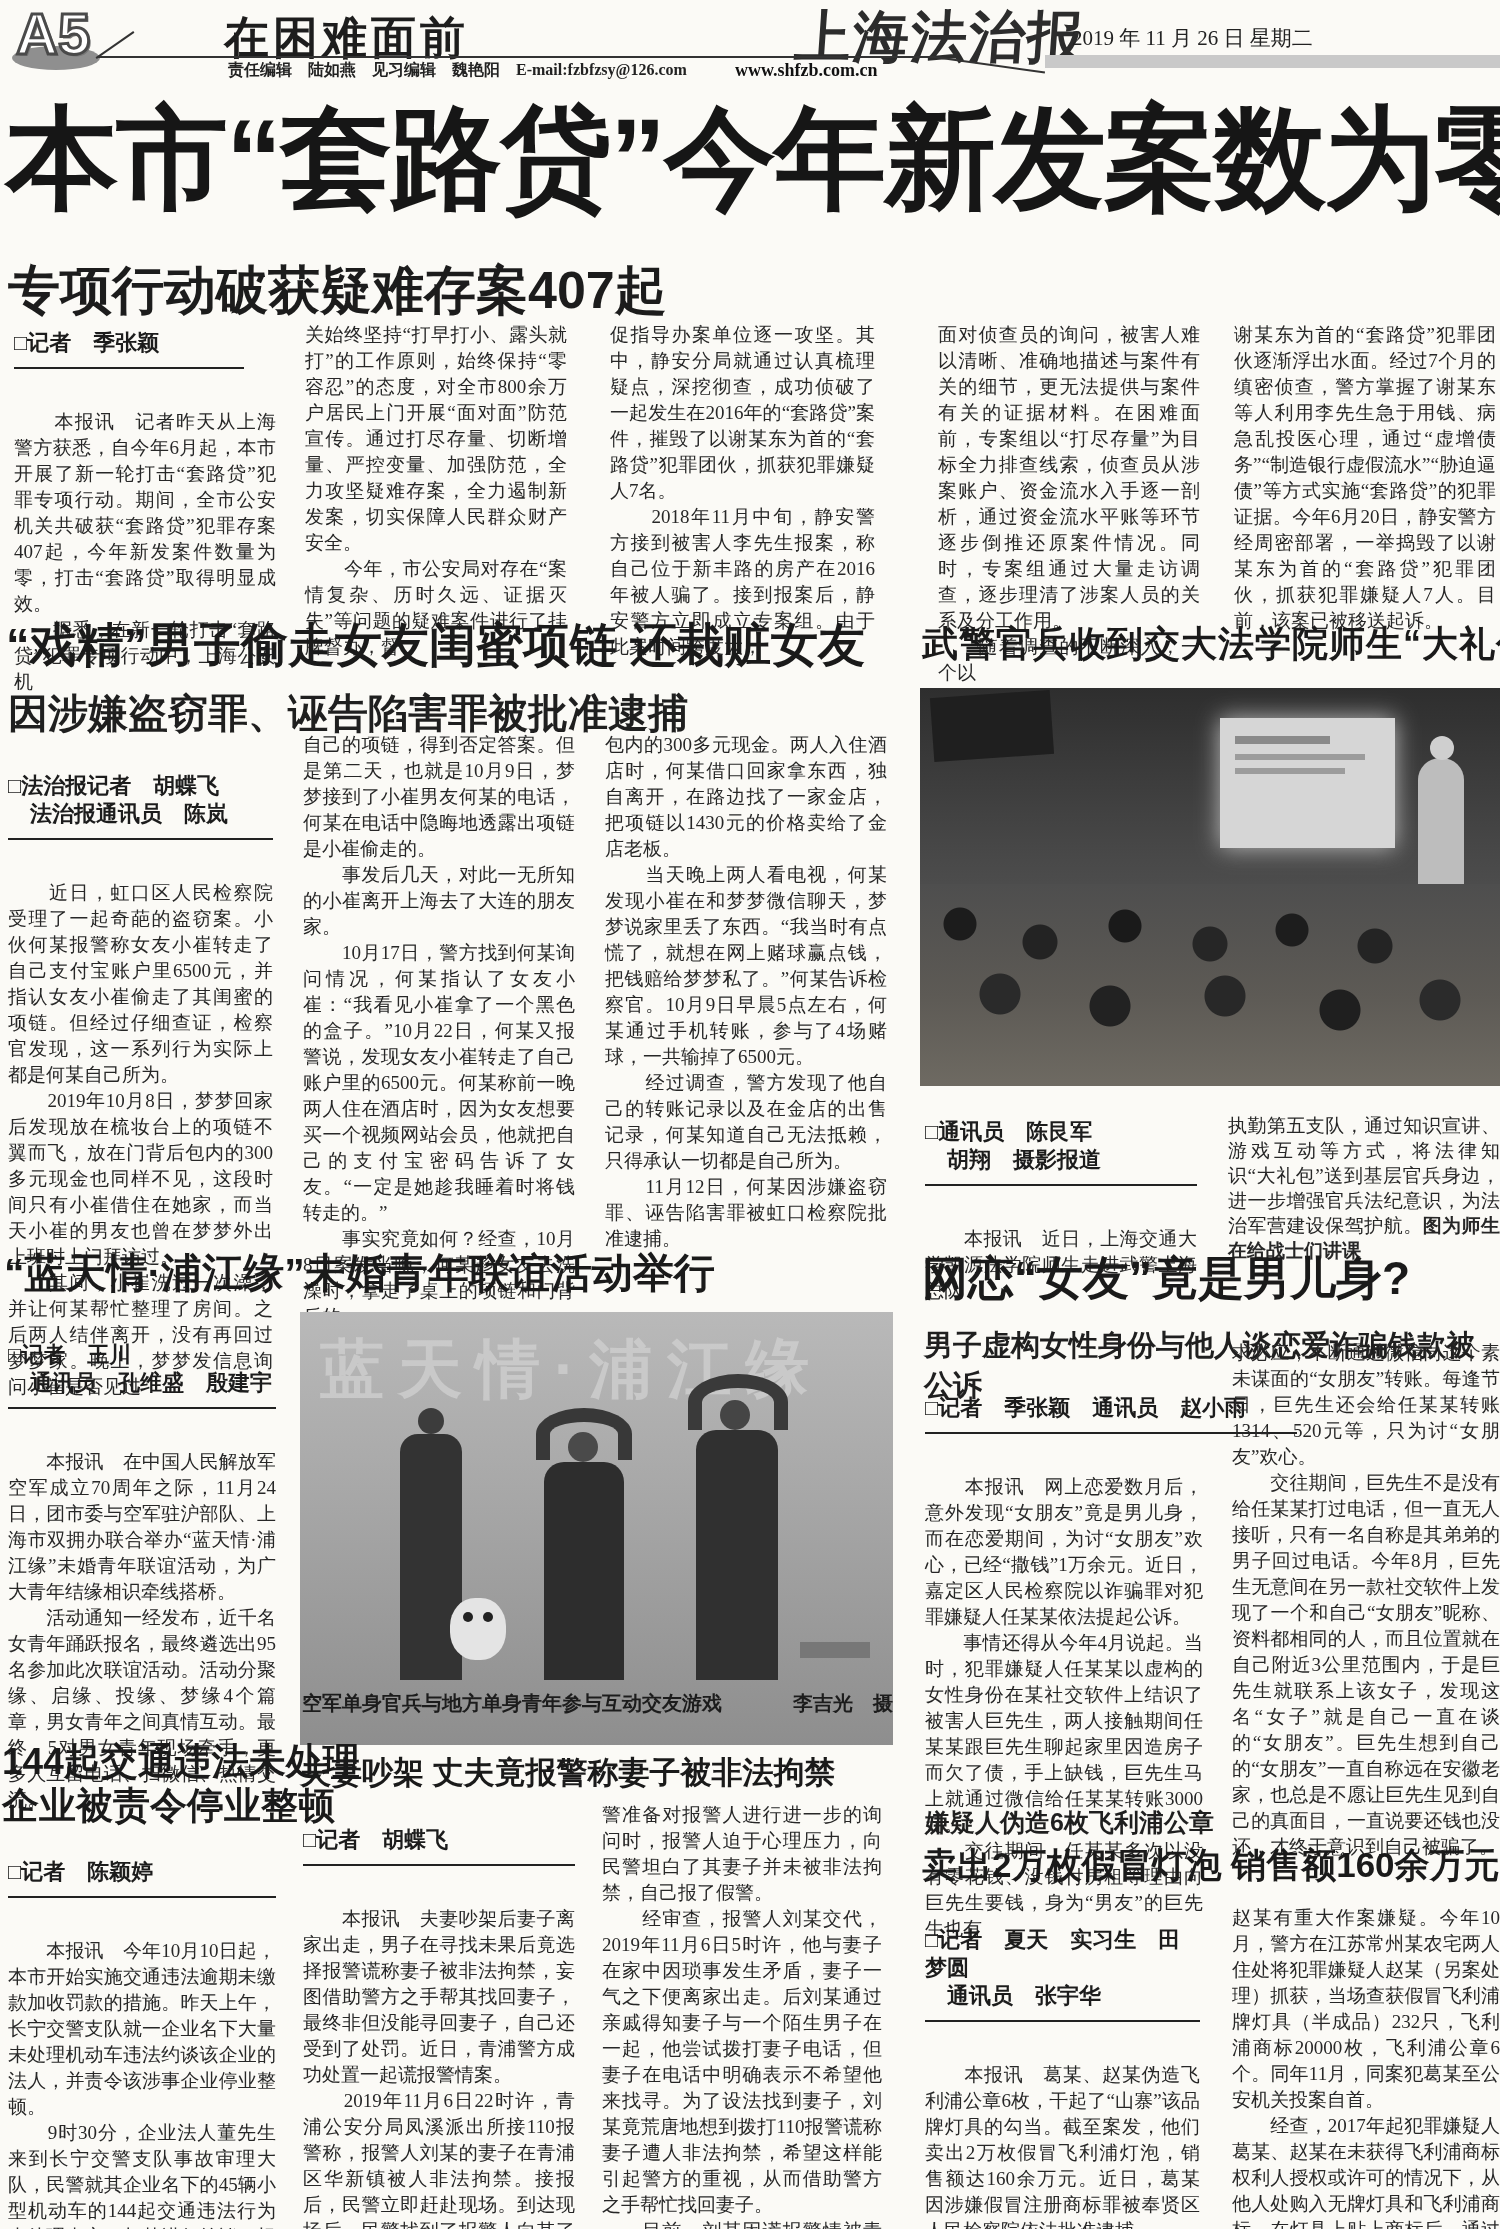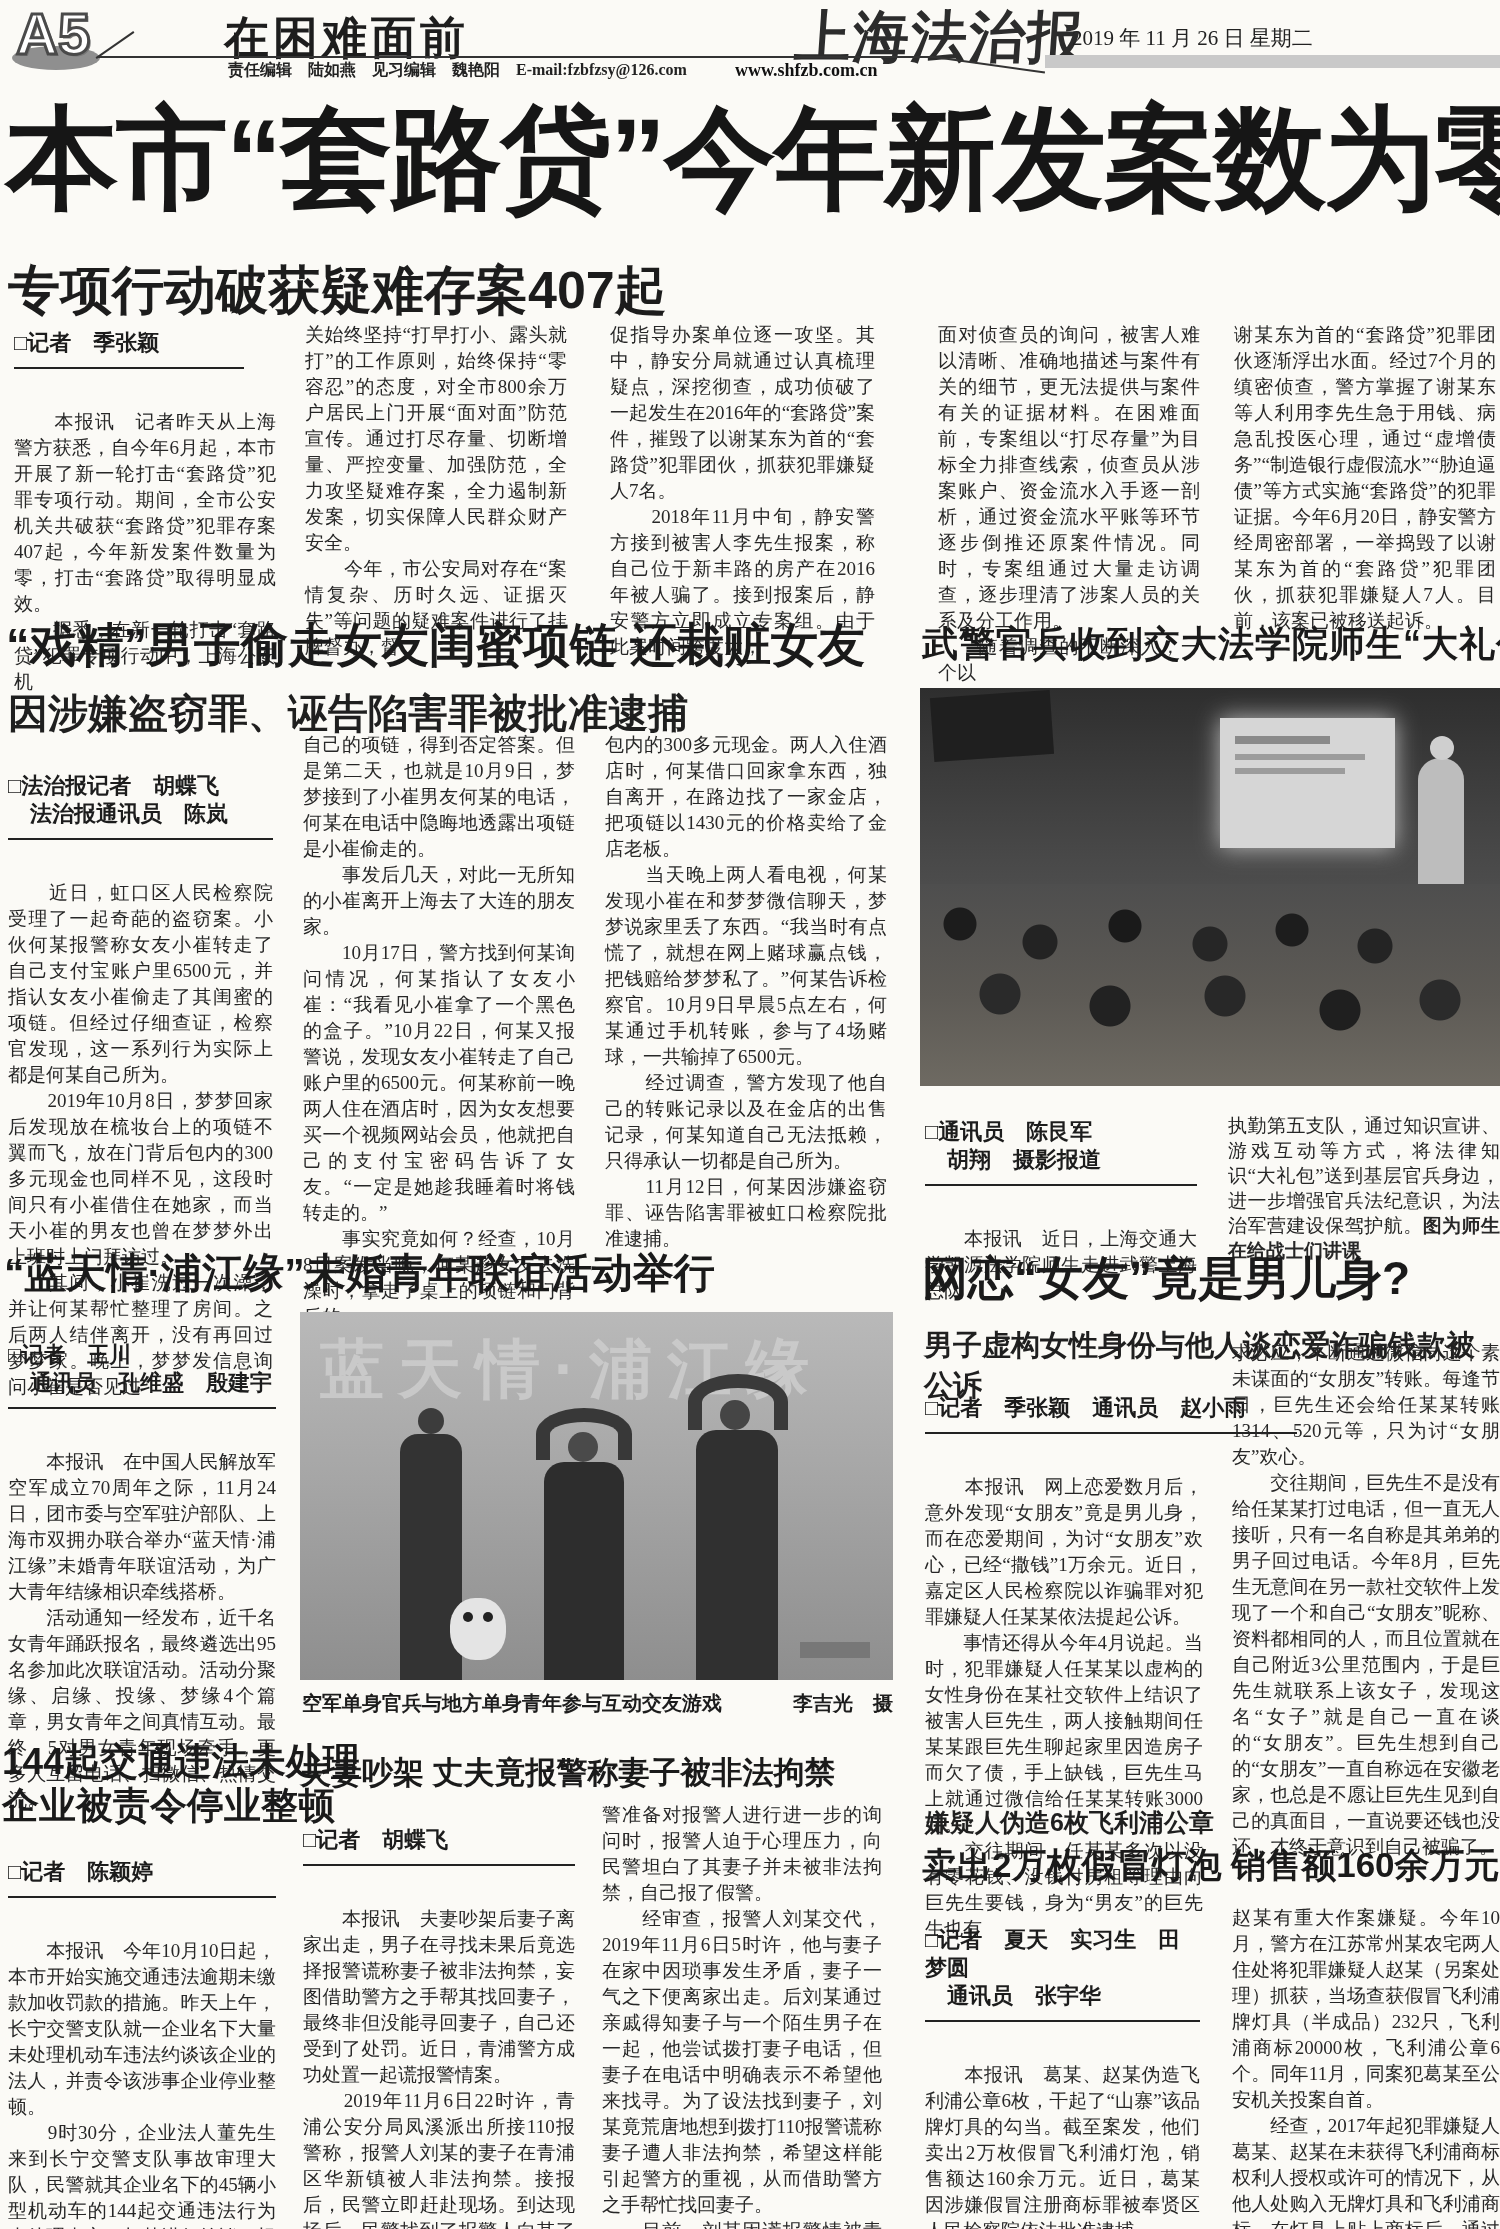--- a/index.html
+++ b/index.html
@@ -132,21 +132,21 @@
 
   <div class="h2" style="position:absolute;left:4px;top:1246px;font-size:41px;">“蓝天情·浦江缘”未婚青年联谊活动举行</div>
 
   <div class="col" style="left:8px;top:1315px;width:268px;">
     <div class="byline" style="width:268px;">□记者　王川
 　通讯员　孔维盛　殷建宇</div>
     <span>　　本报讯　在中国人民解放军空军成立70周年之际，11月24日，团市委与空军驻沪部队、上海市双拥办联合举办“蓝天情·浦江缘”未婚青年联谊活动，为广大青年结缘相识牵线搭桥。
 　　活动通知一经发布，近千名女青年踊跃报名，最终遴选出95名参加此次联谊活动。活动分聚缘、启缘、投缘、梦缘4个篇章，男女青年之间真情互动。最终，5对男女青年现场牵手，更多人互留电话、扫微信、热情交流。</span>
   </div>
 
-  <div class="photo" style="left:300px;top:1312px;width:593px;height:368px;background:#c2410c;">
+  <div class="photo" style="left:300px;top:1312px;width:593px;height:433px;background:#c2410c;">
     <div style="left:0;top:0;width:100%;height:100%;background:linear-gradient(180deg,#b9b9b9 0%,#a6a6a6 45%,#8e8e8e 100%);"></div>
     <div style="left:20px;top:14px;width:550px;height:84px;font-family:'Liberation Sans',sans-serif;font-weight:900;font-size:64px;color:#cfcfcf;opacity:.8;letter-spacing:14px;overflow:hidden;">蓝天情·浦江缘</div>
     <div style="left:118px;top:96px;width:26px;height:26px;border-radius:50%;background:#3c3c3c;"></div>
     <div style="left:100px;top:122px;width:62px;height:246px;border-radius:18px 18px 0 0;background:#333;"></div>
     <div style="left:268px;top:120px;width:30px;height:30px;border-radius:50%;background:#4a4a4a;"></div>
     <div style="left:244px;top:150px;width:80px;height:218px;border-radius:20px 20px 0 0;background:#2d2d2d;"></div>
     <div style="left:236px;top:96px;width:96px;height:52px;border-radius:50% 50% 0 0;border:14px solid #383838;border-bottom:none;box-sizing:border-box;"></div>
     <div style="left:420px;top:88px;width:30px;height:30px;border-radius:50%;background:#454545;"></div>
     <div style="left:396px;top:118px;width:82px;height:250px;border-radius:20px 20px 0 0;background:#303030;"></div>
     <div style="left:388px;top:62px;width:100px;height:56px;border-radius:50% 50% 0 0;border:14px solid #3a3a3a;border-bottom:none;box-sizing:border-box;"></div>

